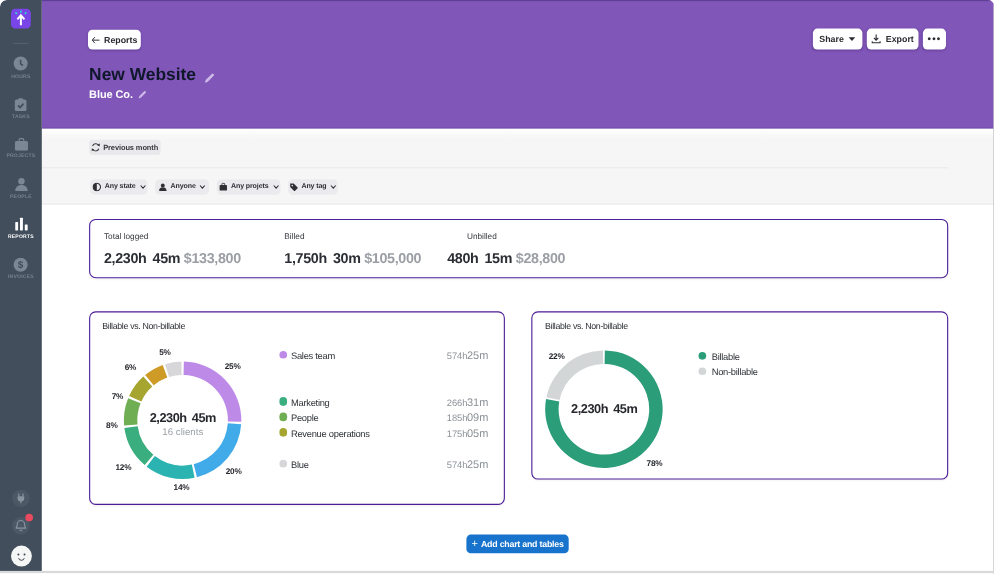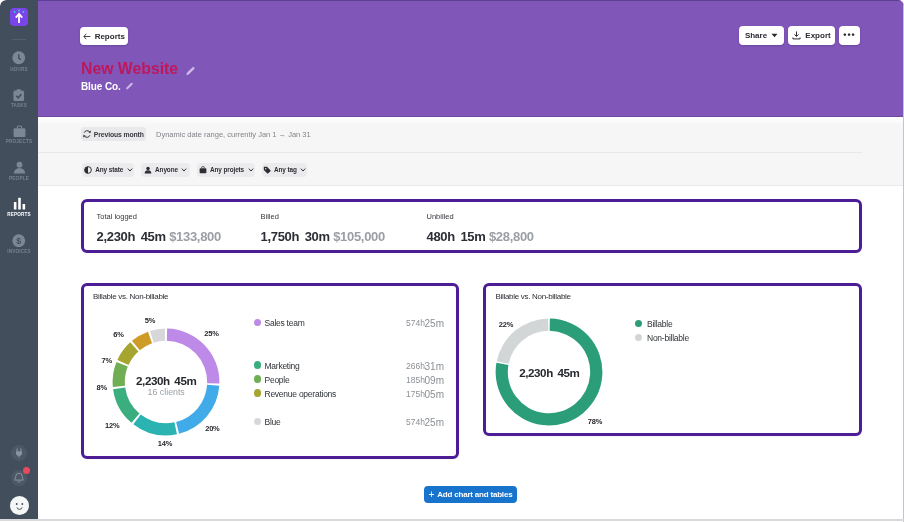--- a/index.html
+++ b/index.html
@@ -19,36 +19,36 @@
 .navitem svg { display:block; margin:0 auto; }
 .navlabel { font-size:4.6px; letter-spacing:0.2px; margin-top:2px; font-weight:bold; color:#76828f; }
 .navitem.active .navlabel { color:#fff; }
 .botcirc { position:absolute; left:11px; width:16px; height:16px; border-radius:50%; background:#4c5866; }
 
 
 #header { position:absolute; left:38px; top:0; right:0; height:117px; background:#8156b9; border-bottom:1px solid #6b4a9f; }
 #headshadow { position:absolute; left:38px; top:117px; right:0; height:8px; background:linear-gradient(#ffffff,#f6f6f7); }
 .wbtn { position:absolute; background:#fff; border-radius:4px; color:#2a2a30; font-weight:bold; font-size:8px; display:flex; align-items:center; justify-content:center; box-shadow:0 1px 2px rgba(40,20,80,.25); }
 #btn-back { left:80px; top:27px; width:47.5px; height:18px; gap:4px; }
-#title { position:absolute; left:81px; top:60px; color:#be185d; font-size:15.8px; font-weight:bold; }
+#title { position:absolute; left:81px; top:60px; color:#0f172a; font-size:15.8px; font-weight:bold; }
 #subtitle { position:absolute; left:81px; top:80.6px; color:#fff; font-size:10px; font-weight:bold; letter-spacing:-0.1px; }
 #btn-share { left:739px; top:26px; width:45px; height:18.5px; gap:4px; }
 #btn-export { left:788px; top:26px; width:47px; height:18.5px; gap:4px; }
 #btn-more { left:839px; top:26px; width:21px; height:18.5px; letter-spacing:1px; font-size:9px; }
 
 
 #toolbar { position:absolute; left:38px; top:125px; right:0; height:61.3px; background:#f6f6f7; }
 #toolbar .sep1 { position:absolute; left:0; top:26.7px; width:824px; height:1px; background:#e9e9ea; }
 #toolbar .sep2 { position:absolute; left:0; bottom:0; right:0; height:1px; background:#e9e9ea; }
 #pill-prev { position:absolute; left:42.8px; top:2px; width:65px; height:14.4px; background:#e9e9eb; border-radius:3px; display:flex; align-items:center; justify-content:center; gap:3px; font-size:6.8px; font-weight:bold; color:#38383e; white-space:nowrap; letter-spacing:-0.1px; }
 #daterange { position:absolute; left:118px; top:2px; height:14.4px; display:flex; align-items:center; font-size:7.5px; color:#84848a; }
 .fpill { position:absolute; top:37.5px; height:14.5px; background:#ebebee; border-radius:4px; display:flex; align-items:center; justify-content:center; gap:3.5px; font-size:6.4px; font-weight:bold; color:#2e2e33; white-space:nowrap; letter-spacing:-0.1px; }
 
 
-.card { position:absolute; background:#fff; border:3px solid #4c1d95; border-radius:6px; box-shadow:0 1px 2px rgba(20,20,40,0.04); }
+.card { position:absolute; background:#fff; border:1px solid #4c1d95; border-radius:6px; box-shadow:0 1px 2px rgba(20,20,40,0.04); }
 #sumcard { left:80.5px; top:198.5px; width:781px; height:54.5px; }
 .slabel { position:absolute; top:10.5px; font-size:7.5px; color:#34373c; }
 .sval { position:absolute; top:27px; font-size:13px; font-weight:bold; color:#2b2e34; white-space:nowrap; letter-spacing:-0.3px; }
 .sval .gray { color:#9b9ea4; font-weight:bold; }
 #chart1 { left:80.5px; top:283px; width:378px; height:175.5px; }
 #chart2 { left:483px; top:283px; width:378.5px; height:152.5px; }
 .ctitle { position:absolute; font-size:8px; font-weight:normal; color:#2b2e33; letter-spacing:-0.3px; }
 .pct { position:absolute; transform:translate(-50%,-50%); font-size:7.5px; font-weight:bold; color:#26282d; z-index:5; letter-spacing:-0.2px; }
 .dcenter { position:absolute; transform:translate(-50%,-50%); font-weight:bold; color:#26282d; white-space:nowrap; text-align:center; z-index:4; }
 .lrow { position:absolute; left:0; width:904px; height:14px; transform:translateY(-50%); }
@@ -85,21 +85,20 @@
   <div class="wbtn" id="btn-more">•••</div>
 
   <div id="toolbar">
     <div class="sep1"></div>
       <div class="sep2"></div>
     <div id="pill-prev"><svg width="8" height="8" viewBox="0 0 10 10">
           <path d="M1.4 3.4 A3.9 3.9 0 0 1 8.3 2.6 M8.6 6.6 A3.9 3.9 0 0 1 1.7 7.4" stroke="#38383e" stroke-width="1.25" fill="none"></path>
           <path d="M9.8 0.6 L9.4 4 L6.4 2.4 Z" fill="#38383e"></path>
           <path d="M0.2 9.4 L0.6 6 L3.6 7.6 Z" fill="#38383e"></path>
         </svg>Previous month</div>
-    <div id="daterange">Dynamic date range, currently Jan 1 → Jan 31</div>
     <div class="fpill" style="left:44.1px;width:52.3px"><svg width="8" height="8" viewBox="0 0 10 10">
           <circle cx="5" cy="5" r="4.2" fill="none" stroke="#2e2e33" stroke-width="1.2"></circle>
           <path d="M5 0.8 A4.2 4.2 0 0 0 5 9.2 Z" fill="#2e2e33"></path>
         </svg>Any state <svg width="6" height="4" viewBox="0 0 7 5">
           <path d="M0.8 0.8 L3.5 3.8 L6.2 0.8" stroke="#2e2e33" stroke-width="1.2" fill="none"></path>
         </svg></div>
     <div class="fpill" style="left:103px;width:49px"><svg width="8" height="8" viewBox="0 0 10 10">
           <circle cx="5" cy="3.2" r="2.2" fill="#2e2e33"></circle>
           <path d="M0.8 9.5 a4.2 4.2 0 0 1 8.4 0 Z" fill="#2e2e33"></path>
         </svg>Anyone <svg width="6" height="4" viewBox="0 0 7 5">
@@ -118,21 +117,21 @@
           <path d="M0.8 0.8 L3.5 3.8 L6.2 0.8" stroke="#2e2e33" stroke-width="1.2" fill="none"></path>
         </svg></div>
   </div>
 
   <div class="card" id="sumcard">
     <div class="slabel" style="left:13px">Total logged</div>
     <div class="sval" style="left:13px">2,230h<span style="margin-left:2.2px"> 45m</span> <span class="gray">$133,800</span></div>
     <div class="slabel" style="left:177px">Billed</div>
     <div class="sval" style="left:177px">1,750h<span style="margin-left:2.2px"> 30m</span> <span class="gray">$105,000</span></div>
     <div class="slabel" style="left:343px">Unbilled</div>
-    <div class="sval" style="left:343px">480h<span style="margin-left:2.2px"> 15m</span> <span class="gray">$28,800</span></div>
+    <div class="sval" style="left:325px">480h<span style="margin-left:2.2px"> 15m</span> <span class="gray">$28,800</span></div>
   </div>
 
   <div class="card" id="chart1"></div>
   <div class="ctitle" style="left:93px;top:292.3px">Billable vs. Non-billable</div>
   <svg class="abs" style="left:111.2px;top:327.3px" width="110" height="110" viewBox="0 0 110 110">
       <path d="M56.12 1.61 A53.4 53.4 0 0 1 108.38 56.48 L96.18 56.14 A41.2 41.2 0 0 0 55.86 13.81 Z" fill="#bd8ae8"></path>
       <path d="M108.27 58.71 A53.4 53.4 0 0 1 68.09 106.77 L65.10 94.94 A41.2 41.2 0 0 0 96.10 57.86 Z" fill="#41aae8"></path>
       <path d="M65.91 107.27 A53.4 53.4 0 0 1 22.29 97.21 L29.77 87.57 A41.2 41.2 0 0 0 63.42 95.33 Z" fill="#2ab3b0"></path>
       <path d="M20.55 95.81 A53.4 53.4 0 0 1 2.08 62.15 L14.17 60.52 A41.2 41.2 0 0 0 28.42 86.48 Z" fill="#3aae7f"></path>
       <path d="M1.83 59.93 A53.4 53.4 0 0 1 5.49 35.00 L16.80 39.57 A41.2 41.2 0 0 0 13.98 58.80 Z" fill="#6fae52"></path>

